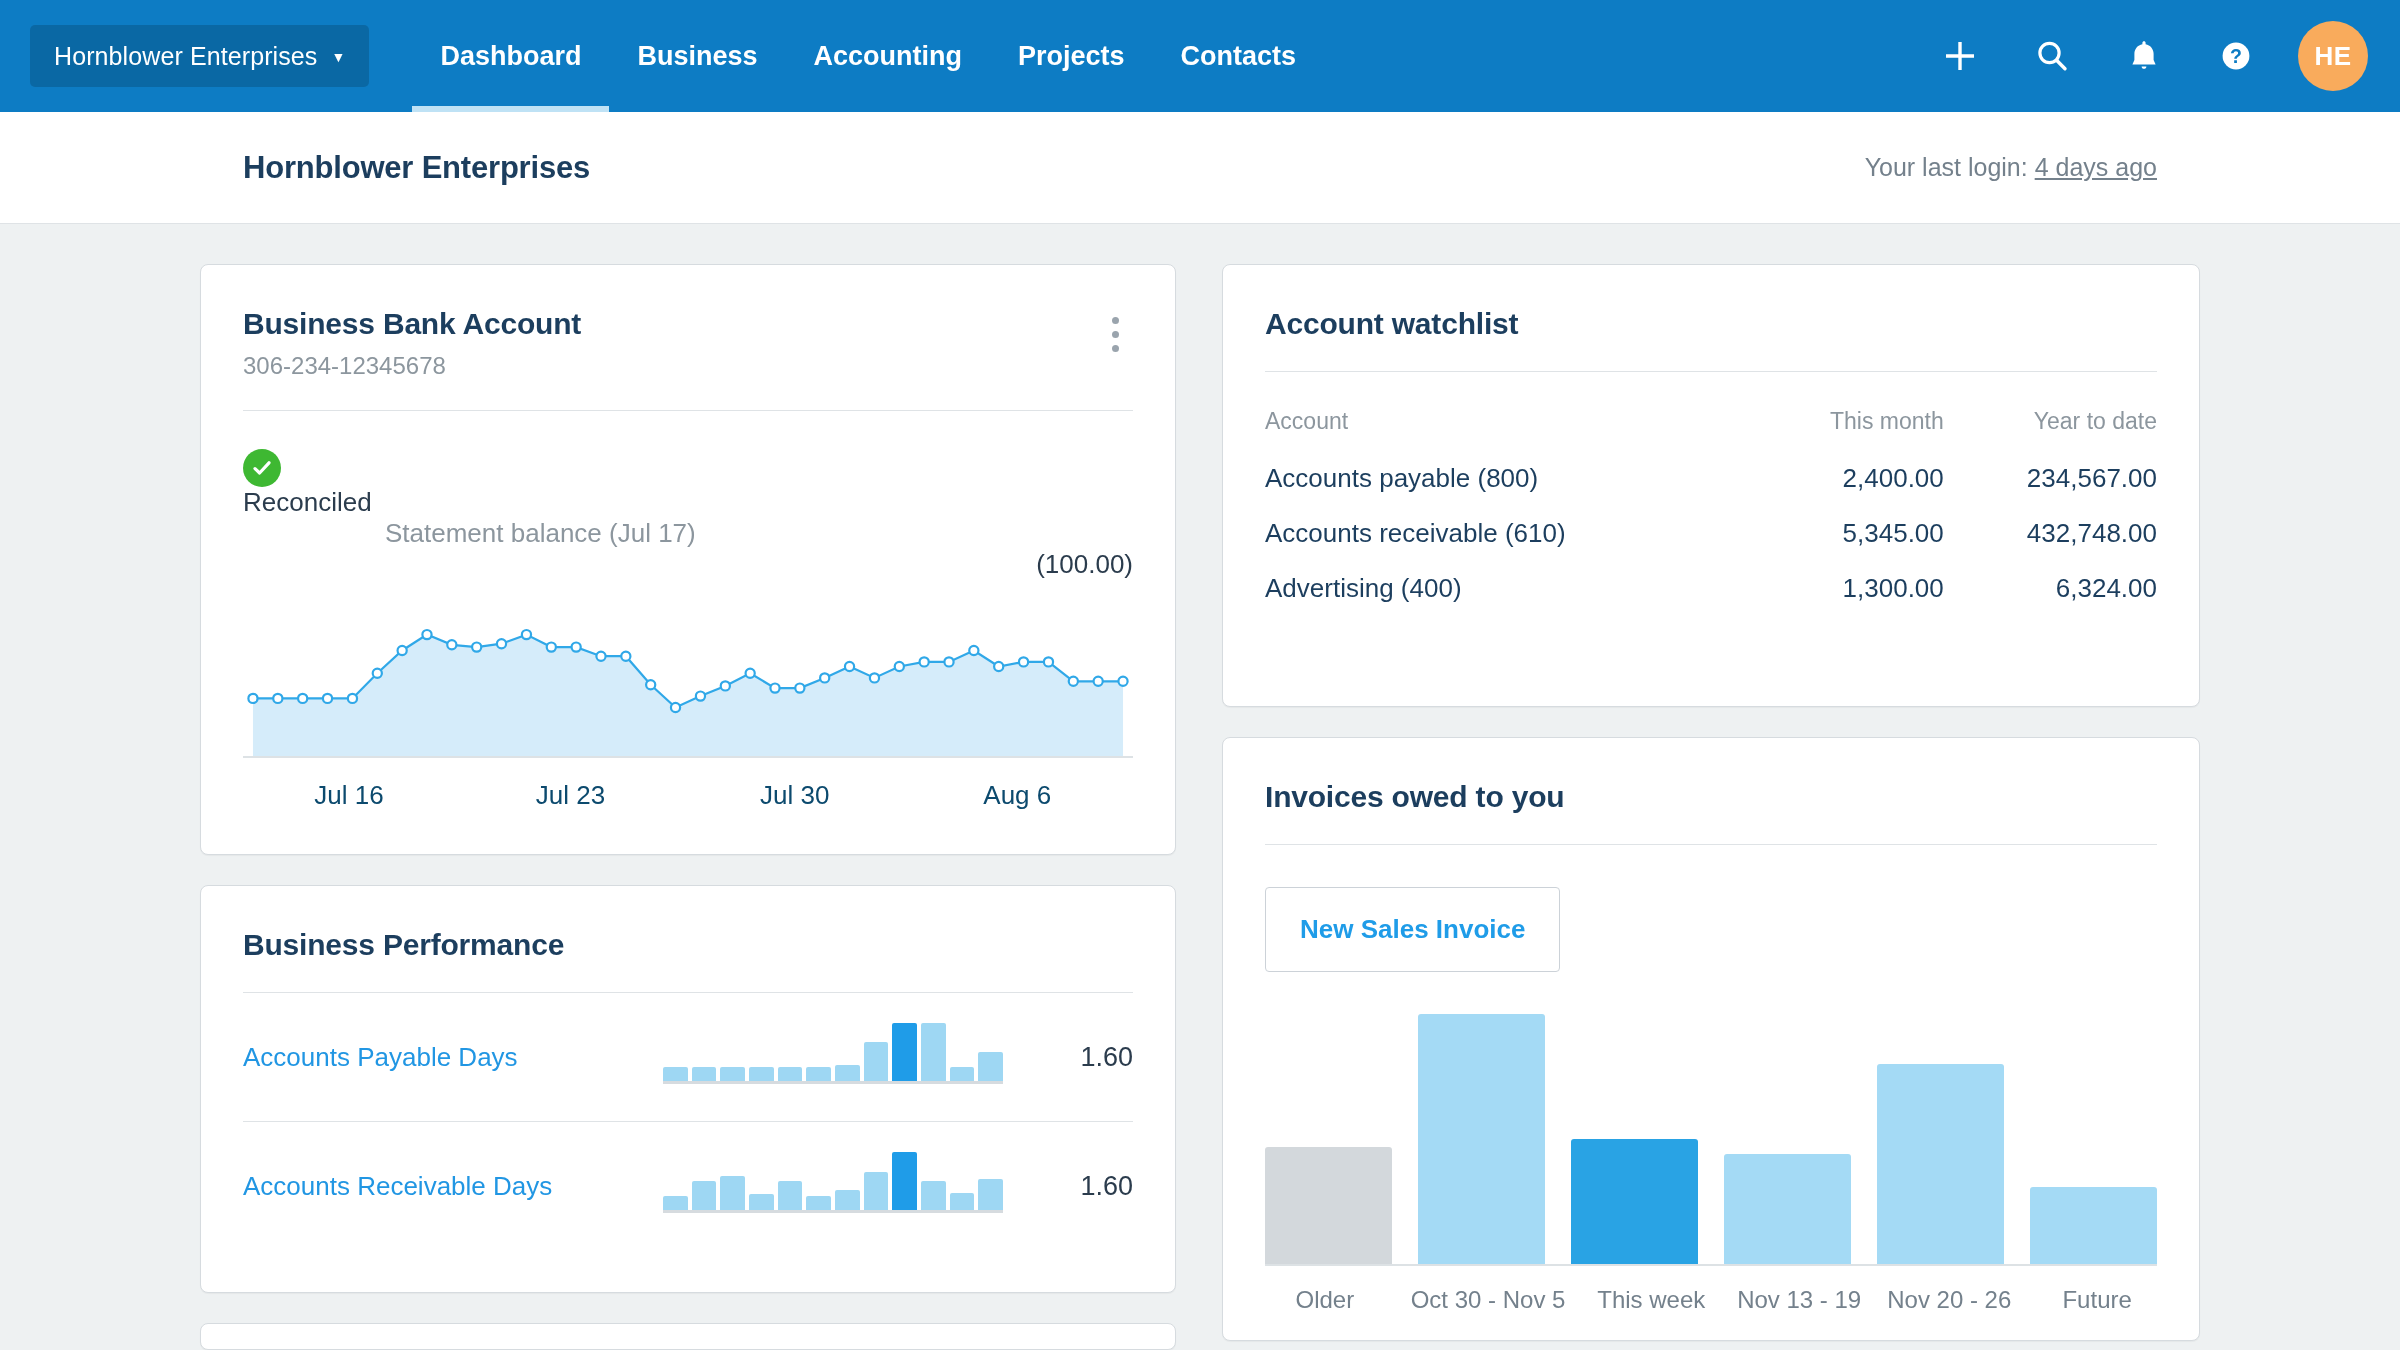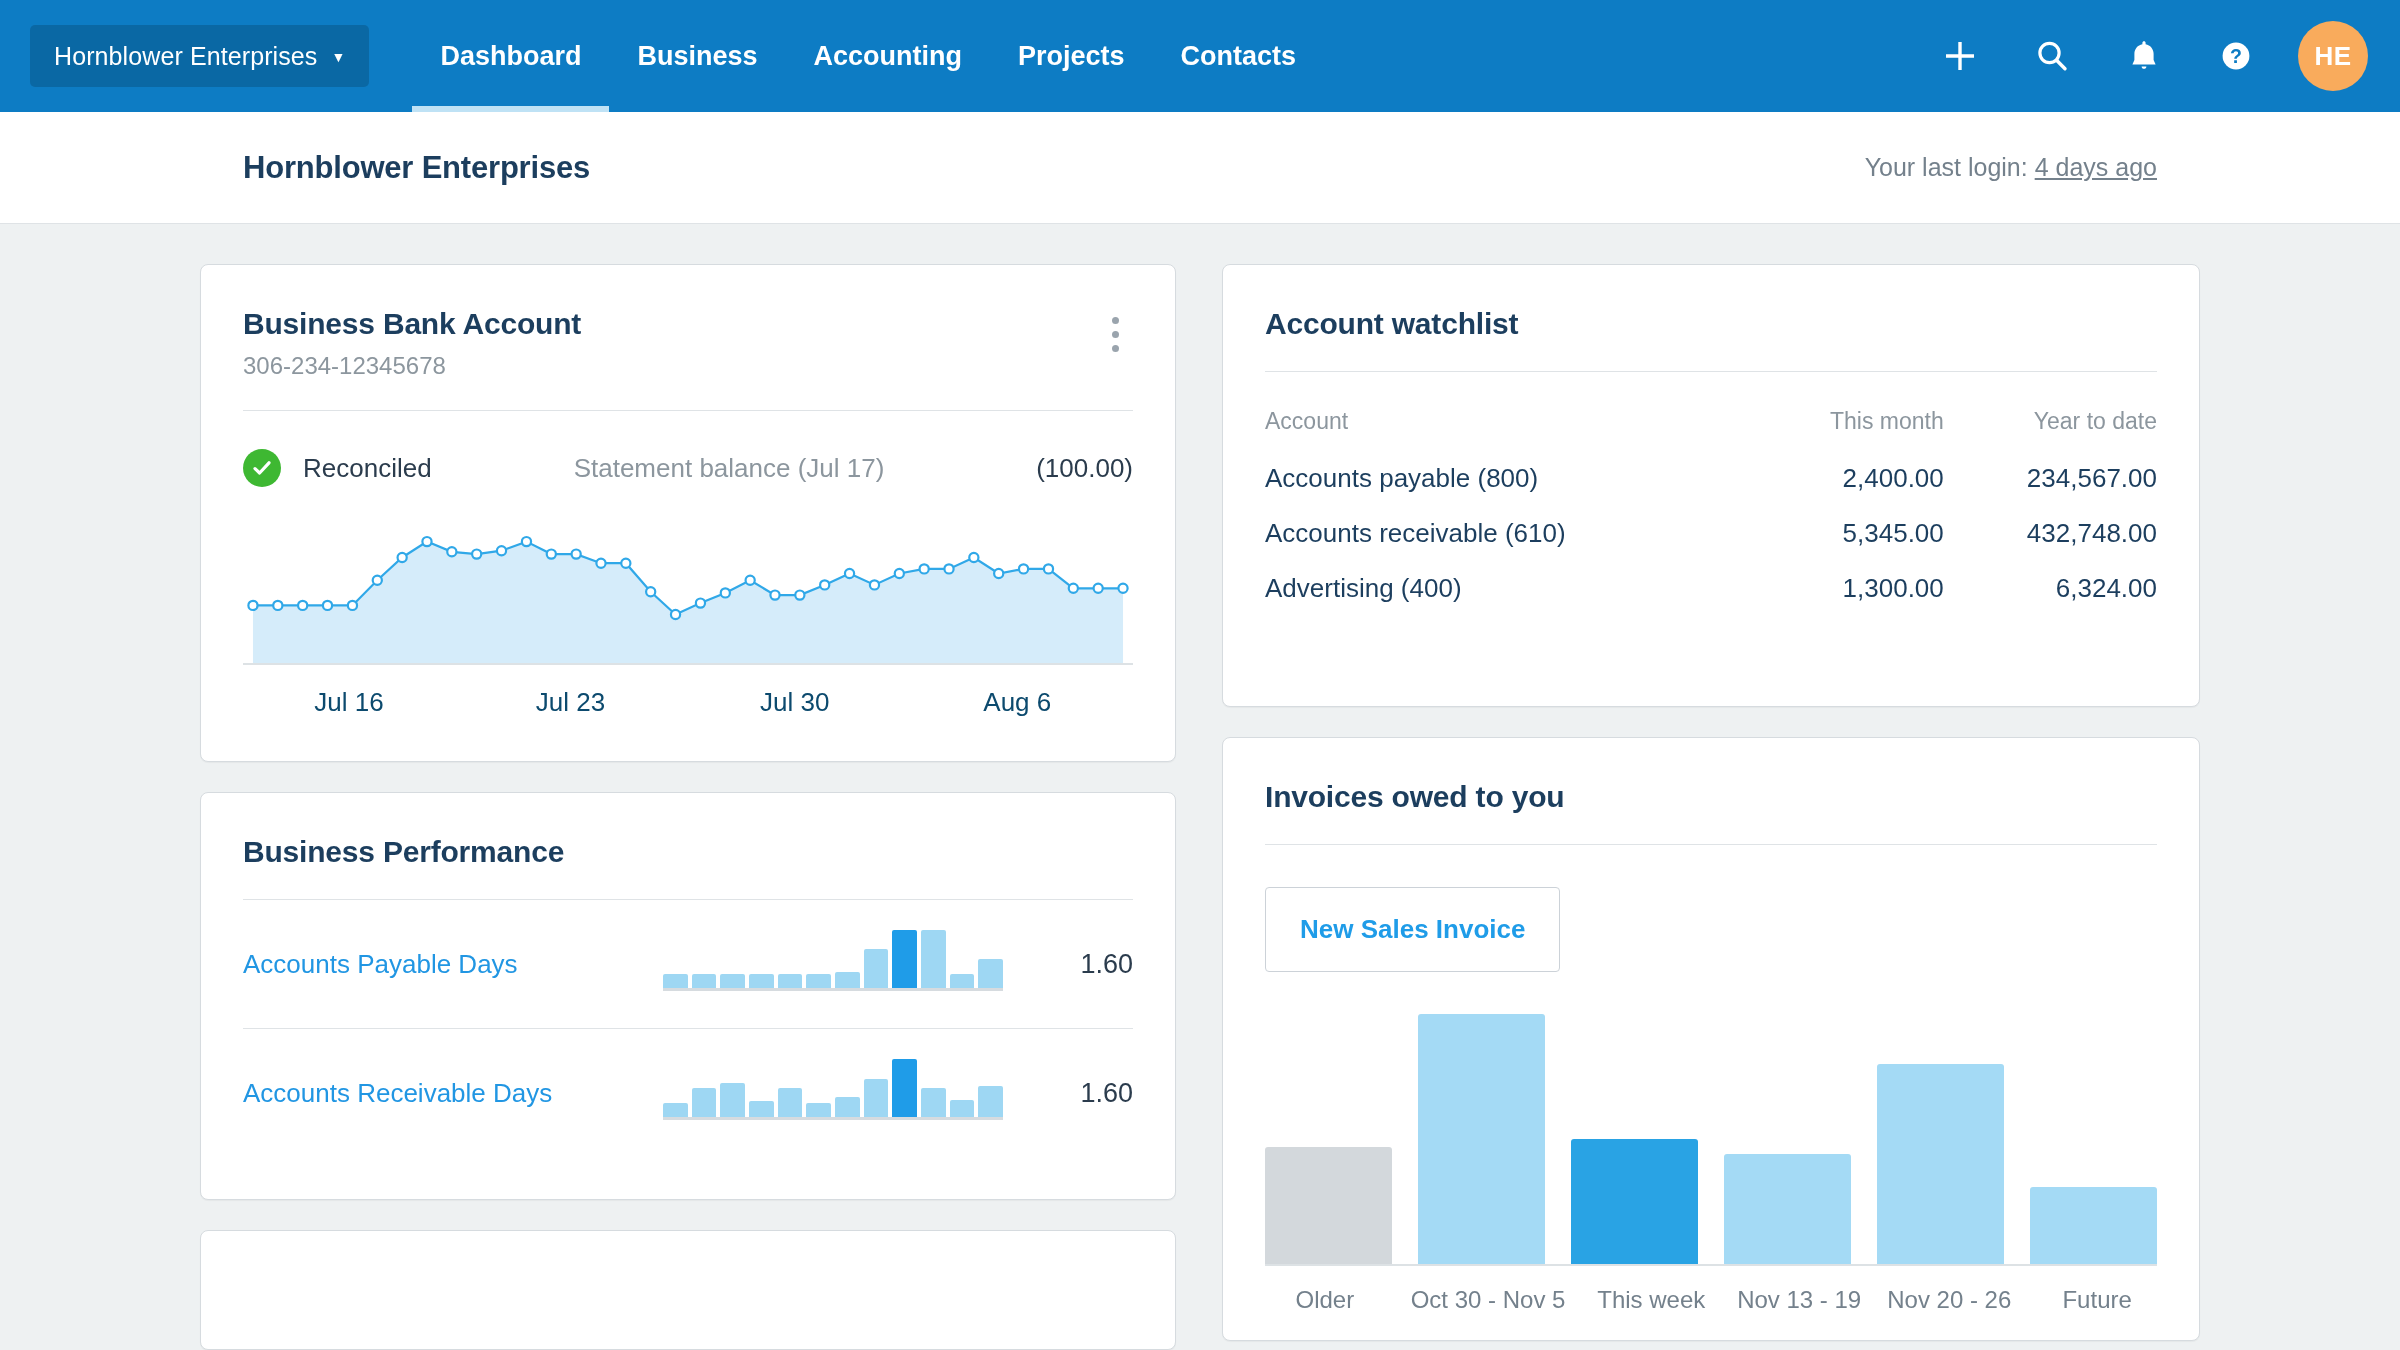--- a/index.html
+++ b/index.html
@@ -168,24 +168,25 @@
   }
   .kebab {
     display: flex; flex-direction: column; gap: 7px;
     padding: 10px 14px;
     cursor: pointer;
   }
   .kebab span { width: 7px; height: 7px; border-radius: 50%; background: #9aa4ad; display:block; }
 
   .bank-status-row {
     display: flex;
-    align-items: center;
+    align-items: flex-start;
     margin-top: 38px;
     font-size: 26px;
     color: #1c3e5e;
+    flex-direction: column;
   }
   .tick {
     width: 38px; height: 38px;
     border-radius: 50%;
     background: #3eb832;
     display: flex; align-items: center; justify-content: center;
     margin-right: 22px;
     flex: none;
   }
   .reconciled-label { color: #2b3c4d; }

